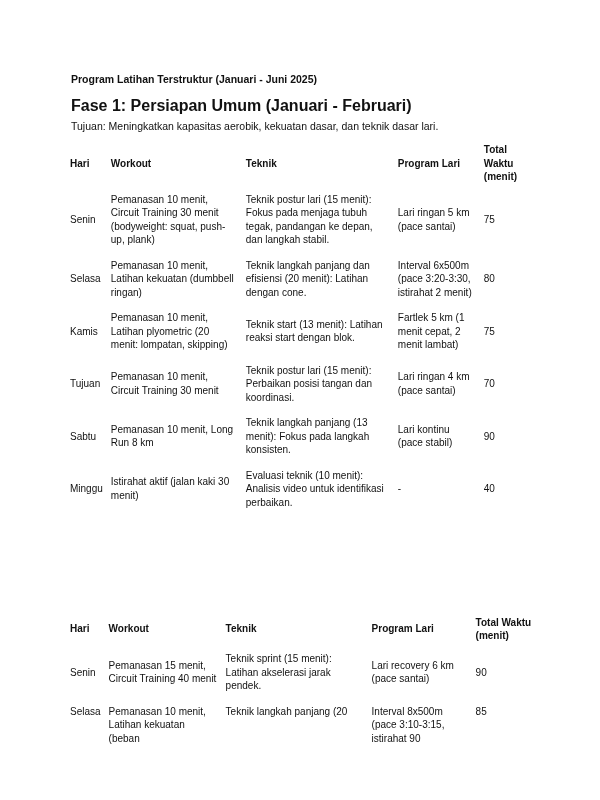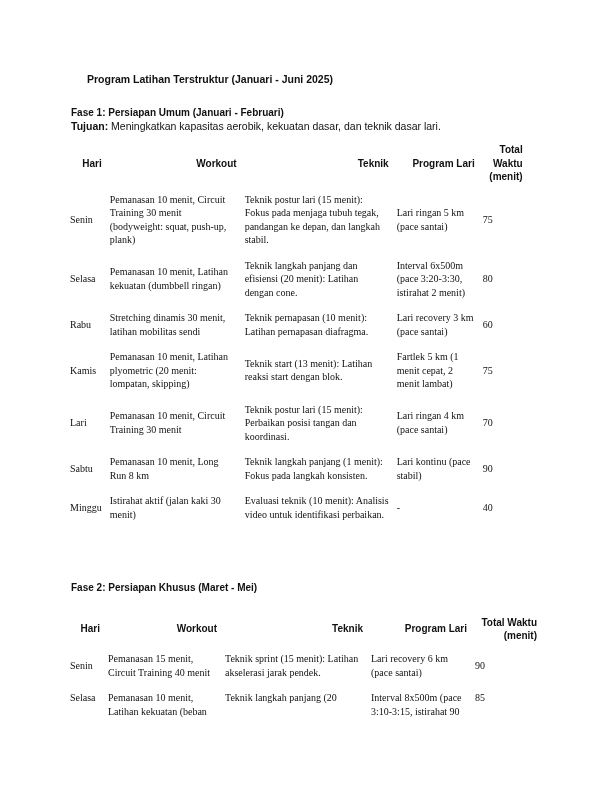--- a/index.html
+++ b/index.html
@@ -1,25 +1,25 @@
 <!DOCTYPE html>
 <html><head>
 <meta charset="utf-8">
 <style>
   html, body { margin: 0; padding: 0; background: #ffffff; }
   body { width: 600px; height: 800px; overflow: hidden; position: relative;
          font-family: "Liberation Sans", "DejaVu Sans", sans-serif; color: #111; font-size: 10px; }
   .page { position: absolute; left: 0; top: 0; width: 600px; height: 800px; }
-  .title { position: absolute; left: 71px; top: 73px; font-weight: bold; font-size: 10.5px; margin-left: 16px; }
-  .phase { position: absolute; left: 71px; font-weight: bold; font-size: 10px; margin-top: 10px; }
+  .title { position: absolute; left: 71px; top: 73px; font-weight: bold; font-size: 10.5px; }
+  .phase { position: absolute; left: 71px; font-weight: bold; font-size: 16px; }
   .goal { position: absolute; left: 71px; font-size: 10.5px; }
-  .goal b { font-weight: bold; margin-top: 20px; }
+  .goal b { font-weight: normal; margin-top: 20px; }
   table { position: absolute; left: 66px; border-collapse: collapse; table-layout: fixed; font-size: 10px; line-height: 13.5px; }
-  th { font-weight: bold; text-align: right; vertical-align: middle; padding: 3px 4px; }
-  td { vertical-align: middle; padding: 6px 4px; font-family: Liberation Serif, serif; }
+  th { font-weight: bold; text-align: left; vertical-align: middle; padding: 3px 4px; }
+  td { vertical-align: middle; padding: 6px 4px; }
 </style>
 </head>
 <body>
 
 <div class="page">
   <div class="title">Program Latihan Terstruktur (Januari - Juni 2025)</div>
 
   <div class="phase" style="top:97px">Fase 1: Persiapan Umum (Januari - Februari)</div>
   <div class="goal" style="top:120px"><b>Tujuan:</b><span> Meningkatkan kapasitas aerobik, kekuatan dasar, dan teknik dasar lari.</span></div>
 
@@ -49,58 +49,50 @@
           <td>75</td>
         </tr>
         <tr>
           <td>Selasa</td>
           <td>Pemanasan 10 menit, Latihan kekuatan (dumbbell ringan)</td>
           <td>Teknik langkah panjang dan efisiensi (20 menit): Latihan dengan cone.</td>
           <td>Interval 6x500m (pace 3:20-3:30, istirahat 2 menit)</td>
           <td>80</td>
         </tr>
         <tr>
-          <td>Rabu</td>
-          <td>Stretching dinamis 30 menit, latihan mobilitas sendi</td>
-          <td>Teknik pernapasan (10 menit): Latihan pernapasan diafragma.</td>
-          <td>Lari recovery 3 km (pace santai)</td>
-          <td>60</td>
-        </tr>
-        <tr>
           <td>Kamis</td>
           <td>Pemanasan 10 menit, Latihan plyometric (20 menit: lompatan, skipping)</td>
           <td>Teknik start (13 menit): Latihan reaksi start dengan blok.</td>
           <td>Fartlek 5 km (1 menit cepat, 2 menit lambat)</td>
           <td>75</td>
         </tr>
         <tr>
-          <td>Lari</td>
+          <td>Tujuan</td>
           <td>Pemanasan 10 menit, Circuit Training 30 menit</td>
           <td>Teknik postur lari (15 menit): Perbaikan posisi tangan dan koordinasi.</td>
           <td>Lari ringan 4 km (pace santai)</td>
           <td>70</td>
         </tr>
         <tr>
           <td>Sabtu</td>
           <td>Pemanasan 10 menit, Long Run 8 km</td>
-          <td>Teknik langkah panjang (1 menit): Fokus pada langkah konsisten.</td>
+          <td>Teknik langkah panjang (13 menit): Fokus pada langkah konsisten.</td>
           <td>Lari kontinu (pace stabil)</td>
           <td>90</td>
         </tr>
         <tr>
           <td>Minggu</td>
           <td>Istirahat aktif (jalan kaki 30 menit)</td>
           <td>Evaluasi teknik (10 menit): Analisis video untuk identifikasi perbaikan.</td>
           <td>-</td>
           <td>40</td>
         </tr>
       </tbody>
   </table>
 
-  <div class="phase" style="top:572px">Fase 2: Persiapan Khusus (Maret - Mei)</div>
 
   <table id="t2" style="top:612px">
     <colgroup>
         <col style="width:38px">
         <col style="width:117px">
         <col style="width:146px">
         <col style="width:104px">
         <col style="width:70px">
       </colgroup>
     <thead>

